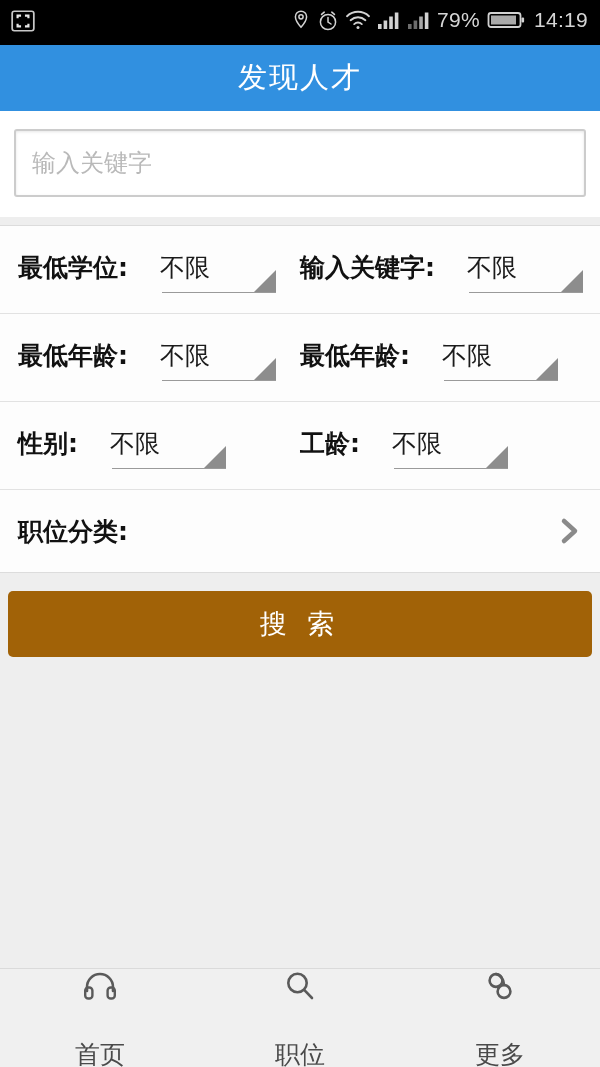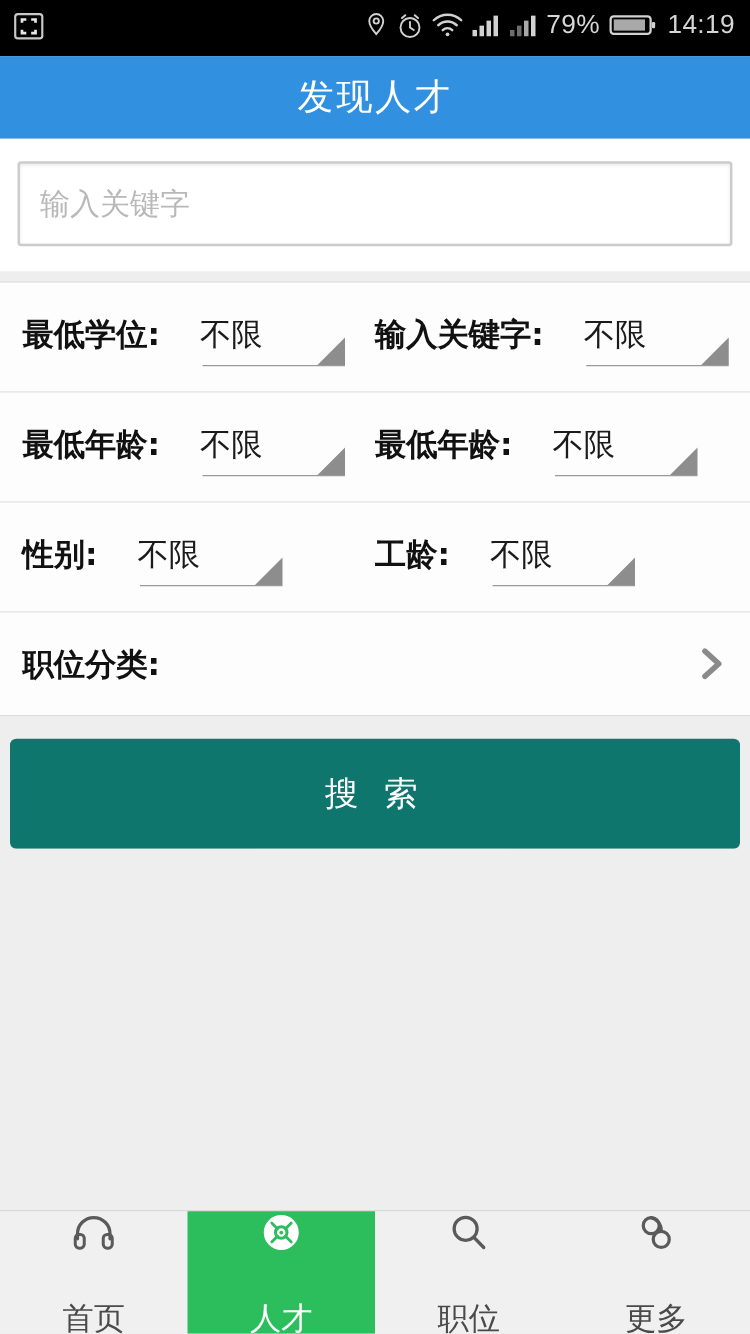--- a/index.html
+++ b/index.html
@@ -163,22 +163,22 @@
   .chevron-right {
     margin-left: 10px;
     display: flex;
     align-items: center;
   }
 
   
   .search-btn-wrap { padding: 18px 8px 0 8px; }
   .search-btn {
     width: 100%;
-    height: 88px;
-    background: #0f766e;
+    height: 66px;
+    background: #a16207;
     border: none;
     border-radius: 5px;
     color: #ffffff;
     font-size: 27px;
     letter-spacing: 6px;
     font-family: "DejaVu Sans", "Liberation Sans", sans-serif;
     cursor: pointer;
   }
 
   .filler { flex: 1 1 auto; background: #eeeeee; }
@@ -365,31 +365,20 @@
     <span class="nav-icon">
       <svg width="36" height="32" viewBox="0 0 36 32">
         <path d="M5 21v-4a13 13 0 0 1 26 0v4" fill="none" stroke="#5a5a5a" stroke-width="2.6" stroke-linecap="round"></path>
         <rect x="3.2" y="17.5" width="7.2" height="11" rx="3.1" fill="none" stroke="#5a5a5a" stroke-width="2.4"></rect>
         <rect x="25.6" y="17.5" width="7.2" height="11" rx="3.1" fill="none" stroke="#5a5a5a" stroke-width="2.4"></rect>
       </svg>
     </span>
     <span class="nav-label">首页</span>
   </div>
 
-  <div class="nav-item active">
-    <span class="nav-icon">
-      <svg width="36" height="34" viewBox="0 0 36 34">
-        <circle cx="18" cy="17" r="14" fill="#ffffff"></circle>
-        <circle cx="18" cy="17" r="4.6" fill="none" stroke="#2cbd5d" stroke-width="2.4"></circle>
-        <circle cx="18" cy="17" r="1.5" fill="#2cbd5d"></circle>
-        <path d="M10.4 9.4l4.6 4.6M26 9.4l-4.6 4.6M10.4 24.6l4.6-4.6M26 24.6l-4.6-4.6" stroke="#2cbd5d" stroke-width="2.2" stroke-linecap="round"></path>
-      </svg>
-    </span>
-    <span class="nav-label">人才</span>
-  </div>
 
   <div class="nav-item">
     <span class="nav-icon">
       <svg width="36" height="34" viewBox="0 0 36 34">
         <circle cx="15.5" cy="14" r="9.2" fill="none" stroke="#5a5a5a" stroke-width="2.6"></circle>
         <path d="M22.4 21.2L30 29" fill="none" stroke="#5a5a5a" stroke-width="2.6" stroke-linecap="round"></path>
       </svg>
     </span>
     <span class="nav-label">职位</span>
   </div>

